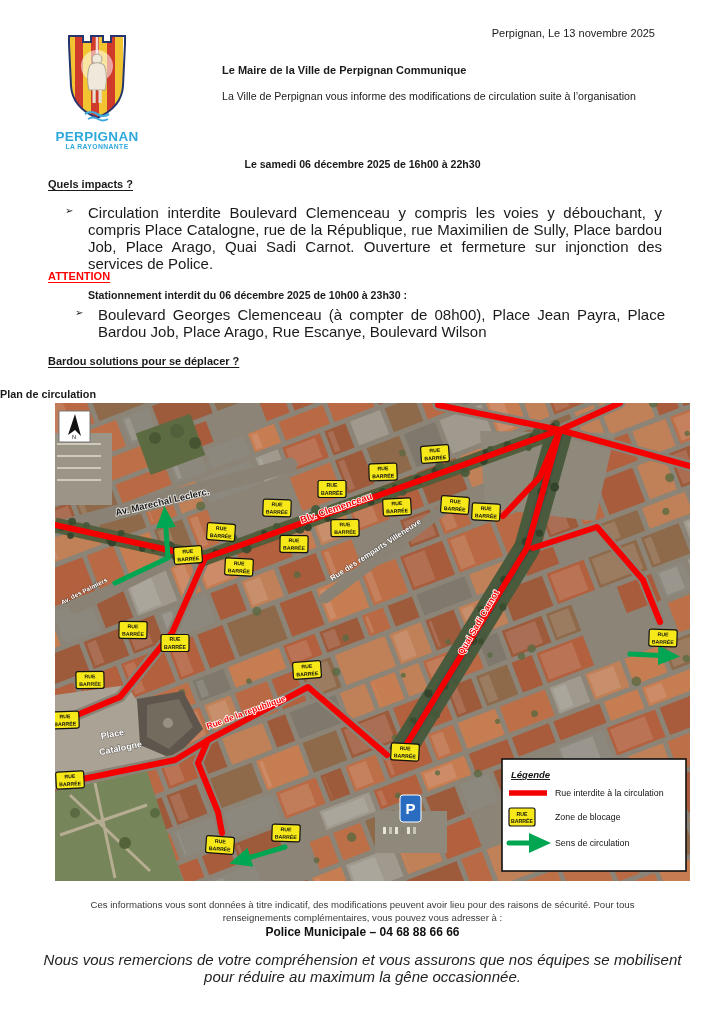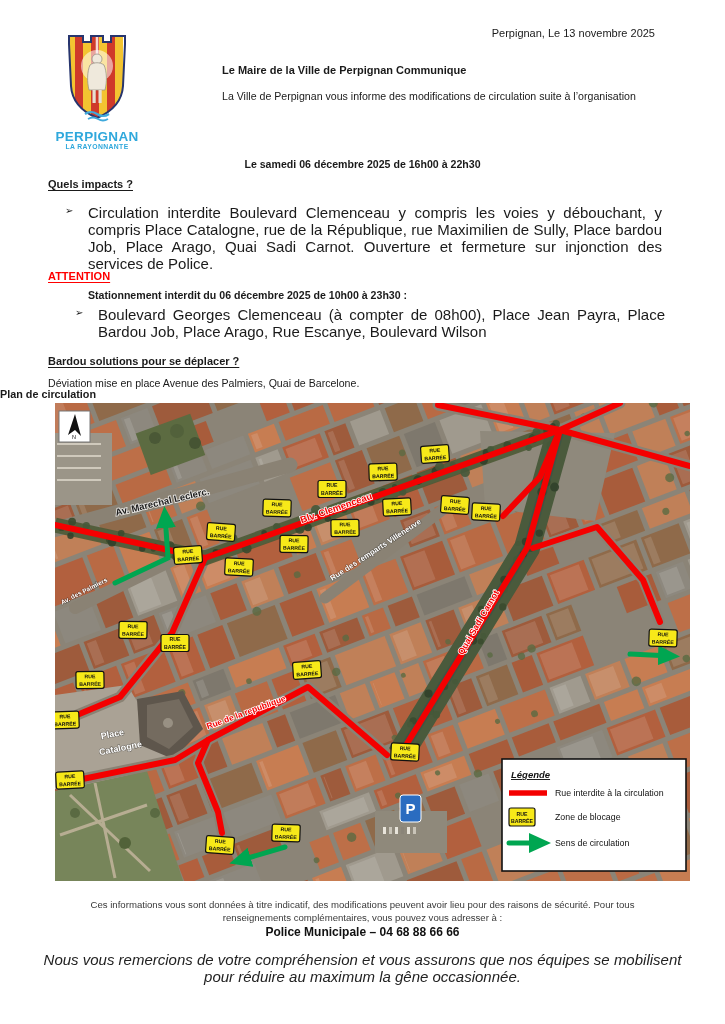--- a/index.html
+++ b/index.html
@@ -96,21 +96,20 @@
 
   <div class="abs attention-h h-underline">ATTENTION</div>
   <div class="abs stationnement">Stationnement interdit du 06 décembre 2025 de 10h00 à 23h30 :</div>
 
   <div class="abs attention-bullet bullet-row">
     <div class="bullet-marker">➢</div>
     <div class="bullet-text">Boulevard Georges Clemenceau (à compter de 08h00), Place Jean Payra, Place Bardou Job, Place Arago, Rue Escanye, Boulevard Wilson</div>
   </div>
 
   <div class="abs solutions-h h-underline">Bardou solutions pour se déplacer ?</div>
-  <div class="abs deviation">Déviation mise en place Avenue des Palmiers, Quai de Barcelone.</div>
 
   <div class="abs map-title">Plan de circulation</div>
 
   <div class="abs map-wrap">
     <svg id="mapsvg" width="635" height="478" viewBox="0 0 635 478">
       <defs>
         <marker id="gah" markerWidth="5" markerHeight="5" refX="2.6" refY="2" orient="auto">
           <path d="M0,0 L4.4,2 L0,4 Z" fill="#00a651"></path>
         </marker>
       </defs>

